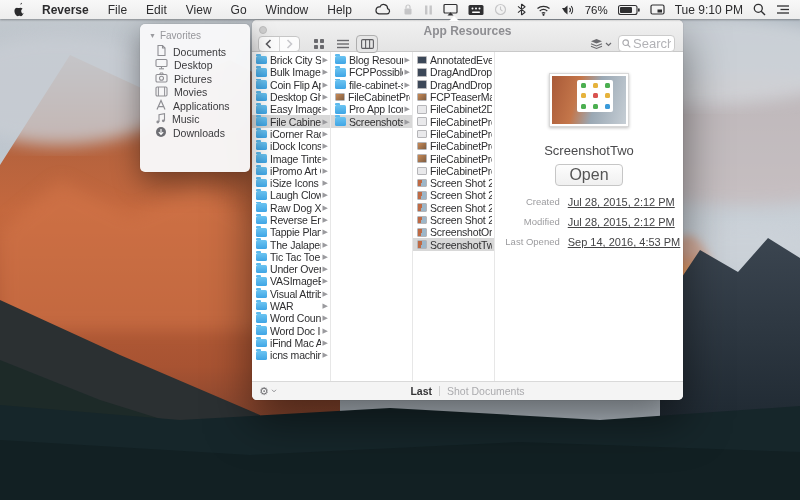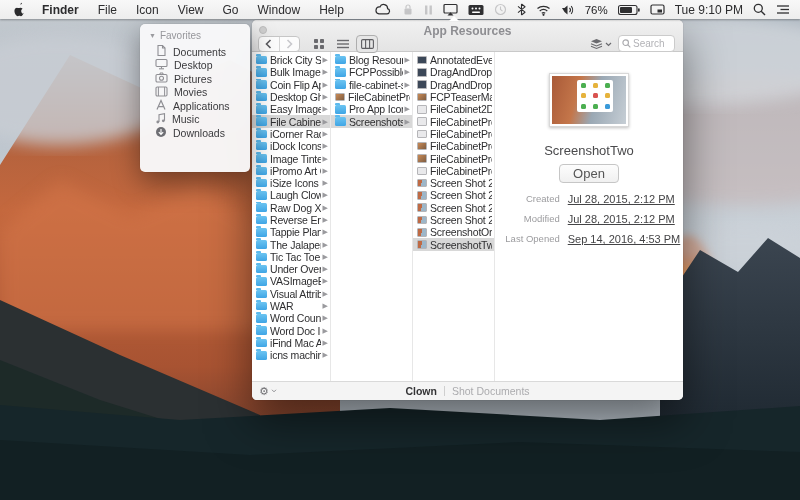--- a/index.html
+++ b/index.html
@@ -47,21 +47,21 @@
     background:#fcfcfc; border:1px solid #c6c6c6; border-radius:4px; overflow:hidden; }
   .nav-seg .seg { flex:1; display:flex; align-items:center; justify-content:center; }
   .nav-seg .seg + .seg { border-left:1px solid #d6d6d6; }
   .view-seg { position:absolute; left:56px; top:15px; display:flex; align-items:center; gap:2px; }
   .view-btn { width:22px; height:18px; display:flex; align-items:center; justify-content:center; border-radius:4px; }
   .view-btn.active { background:#e6e6e6; border:1px solid #aeaeae; }
   .arrange-btn { position:absolute; left:334px; top:15px; width:30px; height:18px;
     display:flex; align-items:center; justify-content:center; gap:2px; }
   .search-field { position:absolute; left:366px; top:15px; width:57px; height:17px;
     background:#fff; border:1px solid #cbcbcb; border-radius:4px; display:flex; align-items:center; padding:0 3px; }
-  .search-field input { border:0; outline:0; width:100%; font-size:10px; color:#333; background:transparent;
+  .search-field input { border:0; outline:0; width:100%; font-size:13px; color:#333; background:transparent;
     font-family:"Liberation Sans", sans-serif; }
   .search-field input::placeholder { color:#b2b2b6; }
 
   
   .colarea { position:absolute; top:32px; left:0; right:0; bottom:19px; display:flex; overflow:hidden; }
   .fcol { height:100%; border-right:1px solid #e7e7e7; padding-top:2px; overflow:hidden; }
   .fcol.c1 { width:79px; } .fcol.c2 { width:82px; } .fcol.c3 { width:82px; }
   .prevcol { flex:1; display:flex; flex-direction:column; align-items:center; }
   .row { display:flex; align-items:center; height:12.3px; padding:0 2px 0 4px; font-size:10.5px;
     color:#2e2e30; white-space:nowrap; overflow:hidden; }
@@ -80,21 +80,21 @@
 
   
   .pv-thumbcard { margin-top:21px; width:80px; height:54px; background:#fff; border:1px solid #d8d8d8;
     box-shadow:0 1px 3px rgba(0,0,0,.25); padding:2px; }
   .pv-thumb { width:100%; height:100%; position:relative; overflow:hidden;
     background:linear-gradient(105deg,#a95a38 0%,#c4764a 34%,#9aa8b4 58%,#c6ced5 100%); }
   .pv-grid { position:absolute; left:34%; top:8%; width:36px; height:32px; background:#fff;
     border-radius:2px; display:grid; grid-template-columns:repeat(3,1fr); align-items:center; justify-items:center; }
   .pv-grid i { width:5px; height:5px; border-radius:1.5px; display:block; }
   .pv-name { margin-top:16px; font-size:13px; color:#4a4a4c; }
-  .open-btn { margin-top:6px; font-size:13px; color:#555; background:linear-gradient(#fdfdfd,#f0f0f0);
+  .open-btn { margin-top:6px; font-size:16px; color:#555; background:linear-gradient(#fdfdfd,#f0f0f0);
     border:1px solid #c6c6c6; border-radius:4px; padding:1px 13px; font-family:"Liberation Sans",sans-serif; }
   .pv-details { margin-top:10px; display:grid; grid-template-columns:62px auto; column-gap:6px; row-gap:2.5px;gap:8px; }
   .pv-details .dl { text-align:right; font-size:9.5px; color:#9c9c9f; }
   .pv-details .dv { font-size:11px; color:#444446;text-decoration:underline; }
 
   
   .wstatus { position:absolute; left:0; right:0; bottom:0; height:19px; background:#f4f4f4;
     border-top:1px solid #d9d9d9; border-radius:0 0 5px 5px; display:flex; align-items:center; }
   .gear-btn { position:absolute; left:7px; display:flex; align-items:center; gap:2px; color:#6e6e72; }
   .gear-glyph { font-family:"DejaVu Sans", sans-serif; font-size:11px; line-height:1; }
@@ -156,23 +156,23 @@
   </svg>
 </div>
 
 <div class="menubar">
   <span class="apple">
     <svg width="13" height="15" viewBox="0 0 12 14">
         <path fill="#2b2b2d" d="M8.3.6c.1.8-.6 1.7-1.5 1.8-.1-.9.7-1.7 1.5-1.8zM10 10c-.3.9-.7 1.6-1.3 2.3-.4.5-.9 1-1.5 1-.6 0-.8-.4-1.5-.4s-1 .4-1.5.4c-.6 0-1.1-.5-1.6-1.1C1.5 10.8.9 8.5 1.5 7c.4-1 1.2-1.7 2.1-1.7.6 0 1.1.4 1.5.4.4 0 1-.4 1.7-.4.8 0 1.6.4 2.1 1.1-.9.5-1.4 1.3-1.3 2.3.1 1 .7 1.8 1.4 2.3z"></path>
       </svg>
   </span>
   <div class="menus" id="menus">
-      <span class="menu-item app">Finder</span>
+      <span class="menu-item app">Reverse</span>
       <span class="menu-item">File</span>
-      <span class="menu-item">Icon</span>
+      <span class="menu-item">Edit</span>
       <span class="menu-item">View</span>
       <span class="menu-item">Go</span>
       <span class="menu-item">Window</span>
       <span class="menu-item">Help</span>
     </div>
   <div class="statusbar-right">
     <span class="sicon">
       <svg width="17" height="13" viewBox="0 0 17 13">
           <path d="M4 10.8h8.1a2.6 2.6 0 0 0 .5-5.1A4 4 0 0 0 4.9 4 3.2 3.2 0 0 0 4 10.8Z" fill="none" stroke="#2f2f31" stroke-width="1.2"></path>
         </svg>
@@ -640,18 +640,18 @@
   </div>
 
   <div class="wstatus">
     <span class="gear-btn">
       <span class="gear-glyph">⚙</span>
       <svg width="6" height="4" viewBox="0 0 7 5">
           <path d="M1 1l2.5 2.5L6 1" fill="none" stroke="#8a8a8e" stroke-width="1.2"></path>
         </svg>
     </span>
     <div class="path-segs" id="path-segs">
-        <span class="path-seg active">Clown</span>
+        <span class="path-seg active">Last</span>
         <span class="path-div"></span>
         <span class="path-seg inactive">Shot Documents</span>
       </div>
   </div>
 </div>
 
 </body></html>

